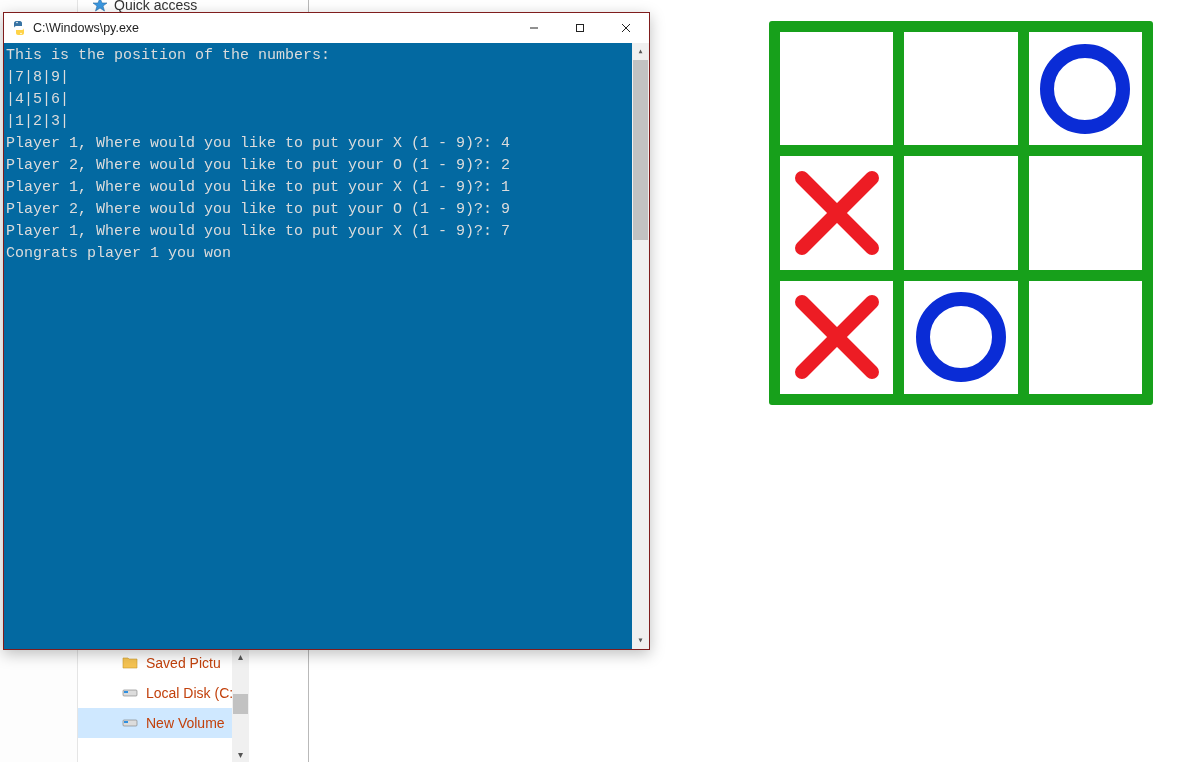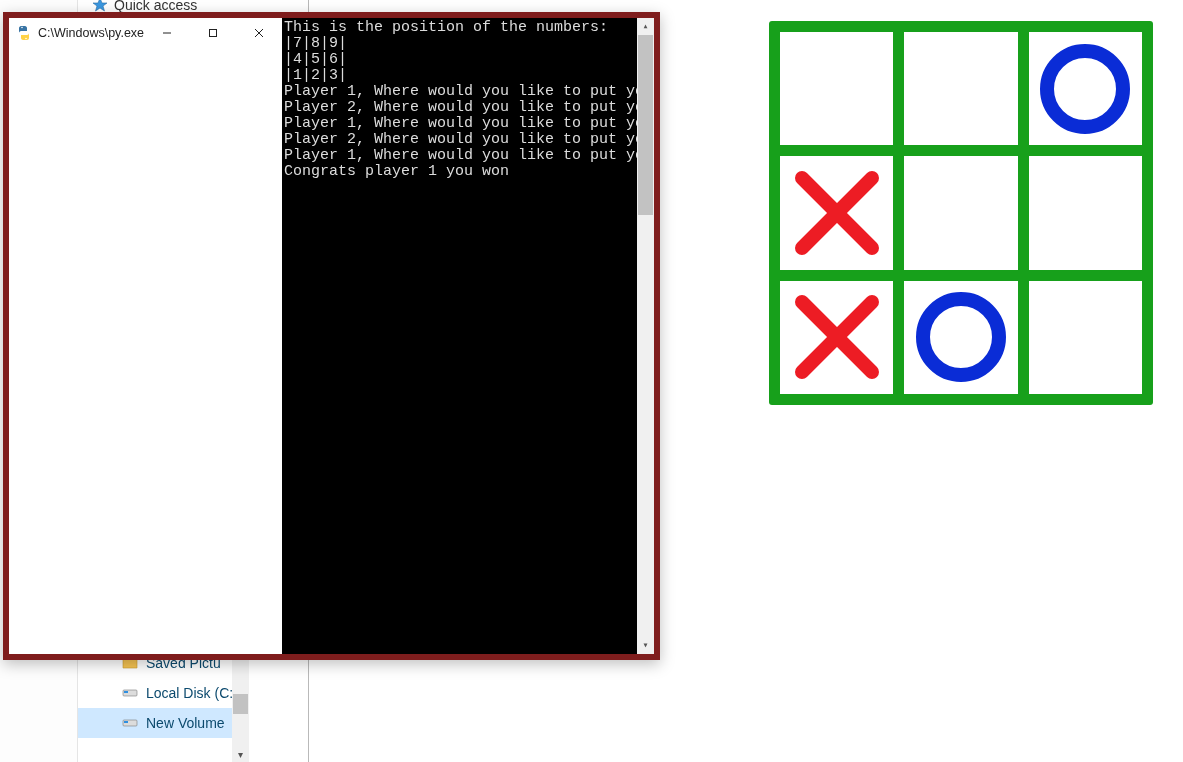--- a/index.html
+++ b/index.html
@@ -41,21 +41,21 @@
     top: 648px;
     width: 170px;
   }
   .explorer-item {
     display: flex;
     align-items: center;
     gap: 8px;
     height: 30px;
     padding-left: 44px;
     font-size: 14px;
-    color: #0c4a6e;
+    color: #c2410c;
     white-space: nowrap;
     overflow: hidden;
   }
   .explorer-item.sel {
     background: #cfe8ff;
   }
   .explorer-scrollbar {
     position: absolute;
     left: 232px;
     top: 648px;
@@ -90,23 +90,24 @@
   }
 
   
   .console-window {
     position: absolute;
     left: 3px;
     top: 12px;
     width: 645px;
     height: 636px;
     background: #ffffff;
-    border: 6px solid #7f1d1d;
+    border: 1px solid #7f1d1d;
     box-shadow: 0 4px 14px rgba(0,0,0,0.25);
     display: flex;
+    flex-direction: column;
   }
   .titlebar {
     height: 30px;
     background: #ffffff;
     display: flex;
     align-items: center;
     font-size: 12.5px;
     color: #222;
   }
   .titlebar .app-icon {
@@ -127,25 +128,25 @@
     height: 30px;
     display:flex;
     align-items:center;
     justify-content:center;
     color:#222;
   }
 
   .console-body {
     flex:1;
     position:relative;
-    background:#000000;
+    background:#0369a1;
     color:#dcdcdc;
     font-family: Consolas, "Courier New", monospace;
     font-size: 15px;
-    line-height: 16px;
+    line-height: 22px;
     overflow:hidden;
   }
   .console-text {
     position:absolute;
     left:0; top:2px; right:17px;
     padding: 0 2px;
     white-space: pre;
   }
   .console-scrollbar {
     position:absolute;

